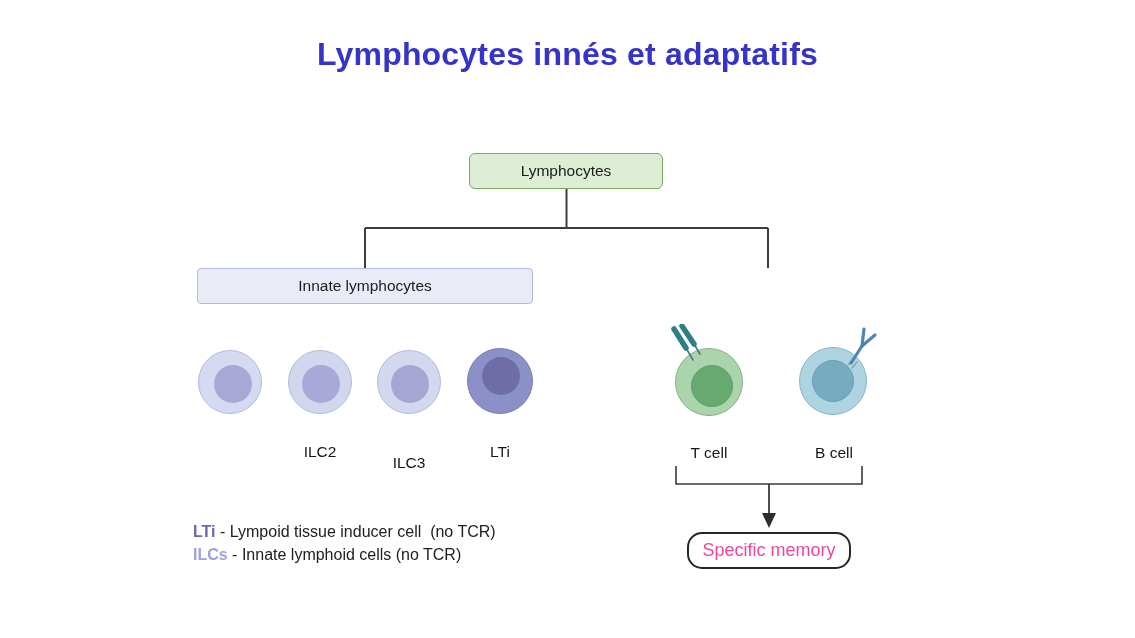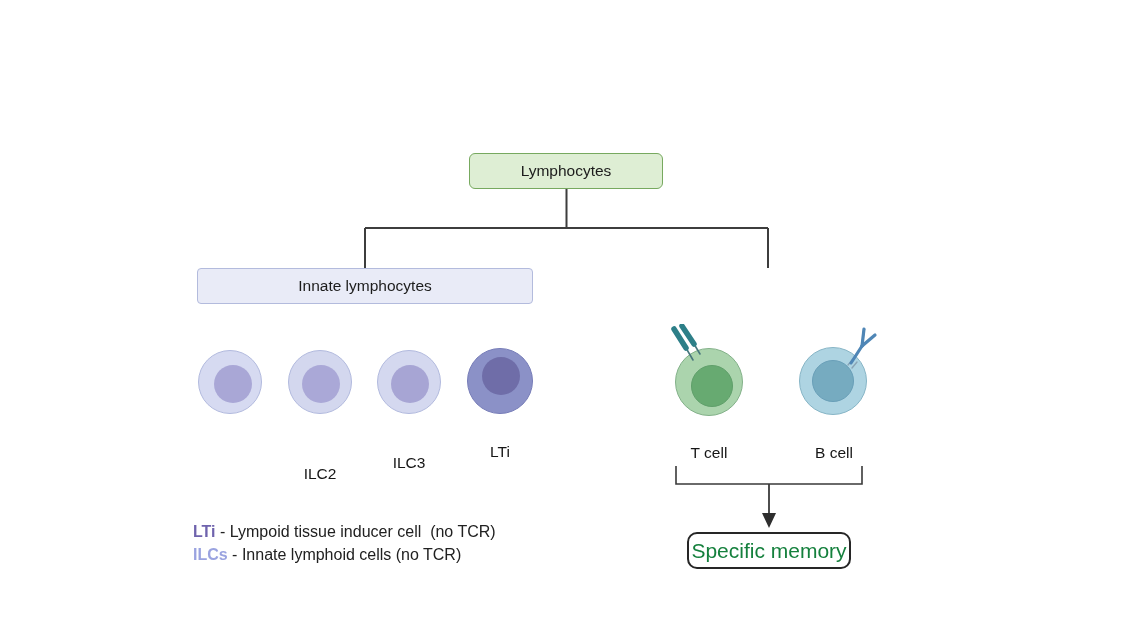--- a/index.html
+++ b/index.html
@@ -22,35 +22,36 @@
   .adaptive-box{left:623px;top:268px;width:290px;height:36px;border-width:1px;border-radius:4px;}
   .cell{
     box-sizing:border-box;border-radius:50%;border:1.5px solid transparent;
   }
   .nucleus{position:absolute;border-radius:50%;}
   .cell-label{
     text-align:center;font-size:15.5px;color:#161616;line-height:21px;
   }
   .memory-box{
     left:687px;top:532px;width:164px;height:37px;box-sizing:border-box;
-    background:#ffffff;border:2px solid #262626;border-radius:10px;
+    background:#ffffff;border:2px solid #262626;border-radius:15px;
     display:flex;align-items:center;justify-content:center;
-    font-size:21px;color:#15803d;
+    font-size:18px;color:#ec4899;
   }
   .legend{left:193px;top:520px;font-size:16px;line-height:23px;color:#212121;font-weight:500;}
   .legend .term{font-weight:700;}
   .legend .rest{white-space:pre-wrap;}
   svg{display:block;}
   .lines-svg{left:0;top:0;pointer-events:none;}
 </style>
 </head>
 <body>
 
 <div class="stage">
 
+  <div class="abs page-title" style="color: rgb(54, 52, 200);">Lymphocytes innés et adaptatifs</div>
 
   <svg class="abs lines-svg" width="1135" height="638" viewBox="0 0 1135 638">
     <path d="M566.5,189 L566.5,228 M365,228 L768,228 M365,228 L365,268 M768,228 L768,268" fill="none" stroke="#3d3d3d" stroke-width="2"></path>
     <path d="M676,466 L676,484 L862,484 L862,466" fill="none" stroke="#3a3a3a" stroke-width="1.6"></path>
     <path d="M769,484 L769,516" fill="none" stroke="#3a3a3a" stroke-width="1.8"></path>
     <path d="M762,513 L776,513 L769,528 Z" fill="#2e2e2e" stroke="none"></path>
   </svg>
 
   <div class="abs node-box innate-box" style="background-color: rgb(233, 235, 247); border-color: rgb(179, 187, 221);">
     <span>Innate lymphocytes</span>
@@ -67,21 +68,21 @@
   <div class="abs cell" style="left: 288px; top: 350px; width: 64px; height: 64px; background-color: rgb(211, 215, 238); border-color: rgb(178, 186, 222);">
     <div class="nucleus" style="left: 13px; top: 14px; width: 38px; height: 38px; background-color: rgb(170, 168, 215);"></div>
   </div>
   <div class="abs cell" style="left: 377px; top: 350px; width: 64px; height: 64px; background-color: rgb(212, 216, 239); border-color: rgb(178, 186, 222);">
     <div class="nucleus" style="left: 13px; top: 14px; width: 38px; height: 38px; background-color: rgb(167, 165, 212);"></div>
   </div>
   <div class="abs cell" style="left: 467px; top: 348px; width: 66px; height: 66px; background-color: rgb(139, 145, 199); border-color: rgb(119, 125, 184);">
     <div class="nucleus" style="left: 14px; top: 8px; width: 38px; height: 38px; background-color: rgb(111, 109, 168);"></div>
   </div>
 
-  <div class="abs cell-label" style="left:285px;top:463px;width:70px;">ILC2</div>
+  <div class="abs cell-label" style="left:285px;top:441px;width:70px;">ILC2</div>
   <div class="abs cell-label" style="left:374px;top:452px;width:70px;">ILC3</div>
   <div class="abs cell-label" style="left:465px;top:441px;width:70px;">LTi</div>
 
   <div class="abs cell" style="left: 675px; top: 348px; width: 68px; height: 68px; background-color: rgb(171, 212, 173); border-color: rgb(131, 177, 137);">
     <div class="nucleus" style="left: 15px; top: 16px; width: 42px; height: 42px; border: 1px solid rgb(95, 159, 106); box-sizing: border-box; background-color: rgb(103, 170, 113);"></div>
   </div>
   <svg class="abs" style="left:666px;top:324px;" width="45" height="45" viewBox="0 0 45 45">
     <path d="M20,24 L27,36 M28,20 L34,30" stroke="#47767c" stroke-width="1.6" fill="none" stroke-linecap="round"></path>
     <path d="M8,5 L20,24" stroke="#2d7f88" stroke-width="5.5" stroke-linecap="round" fill="none"></path>
     <path d="M16,2 L28,20" stroke="#2d7f88" stroke-width="5.5" stroke-linecap="round" fill="none"></path>

